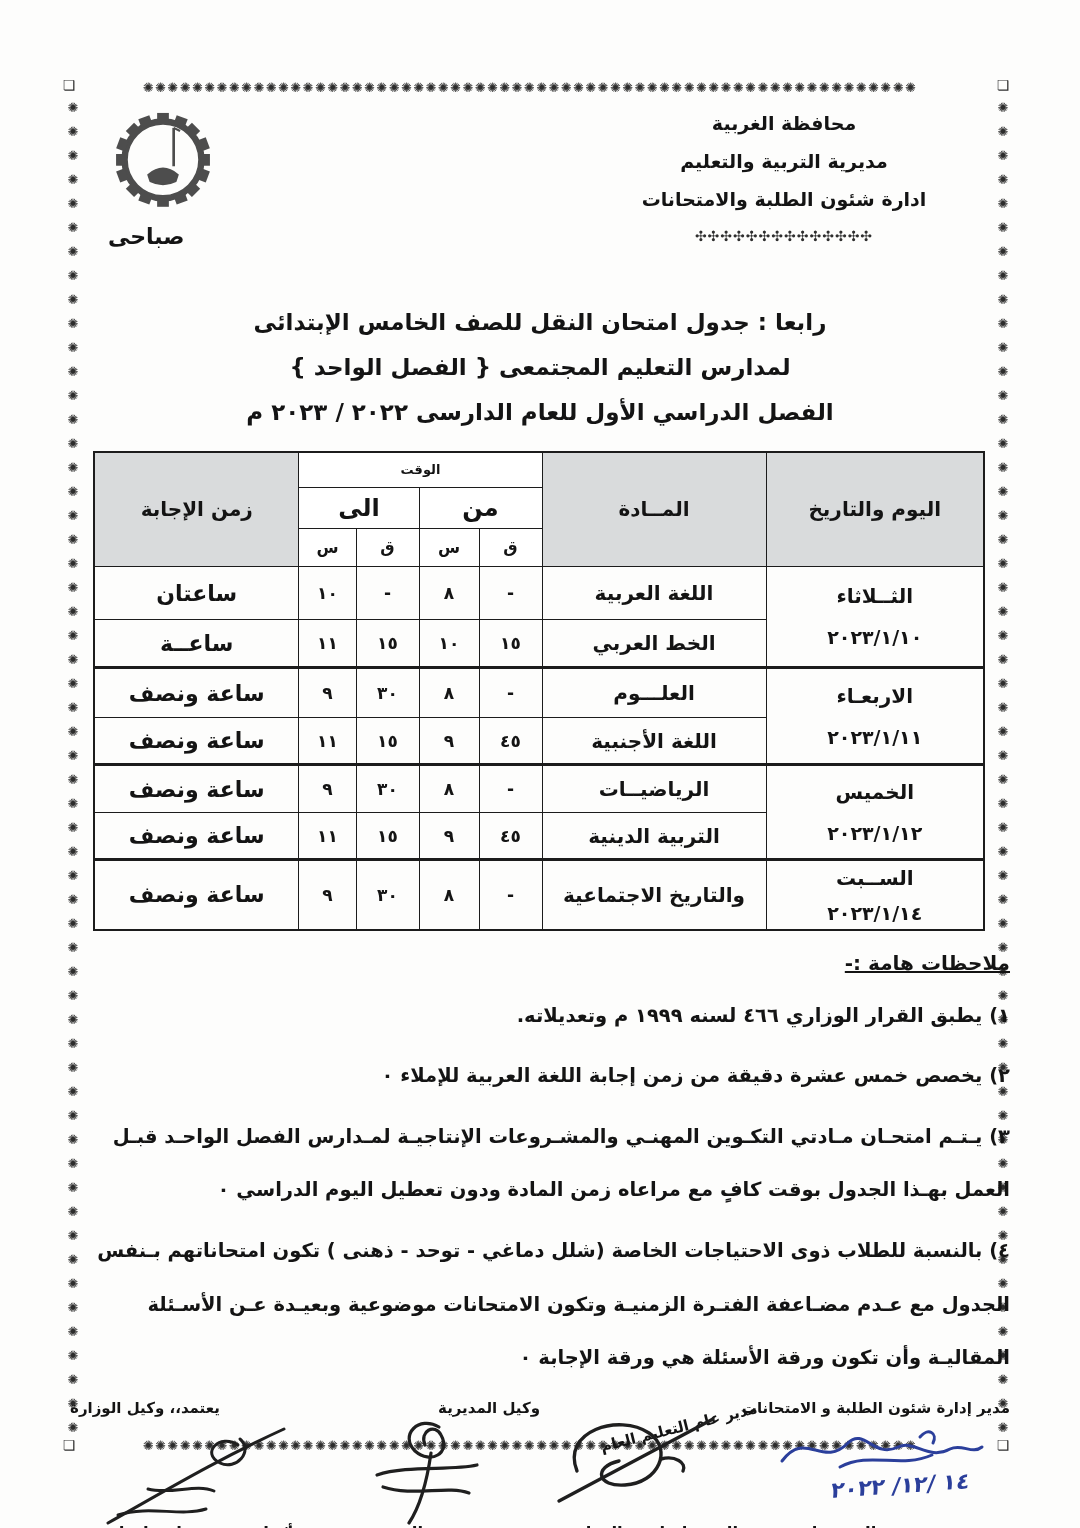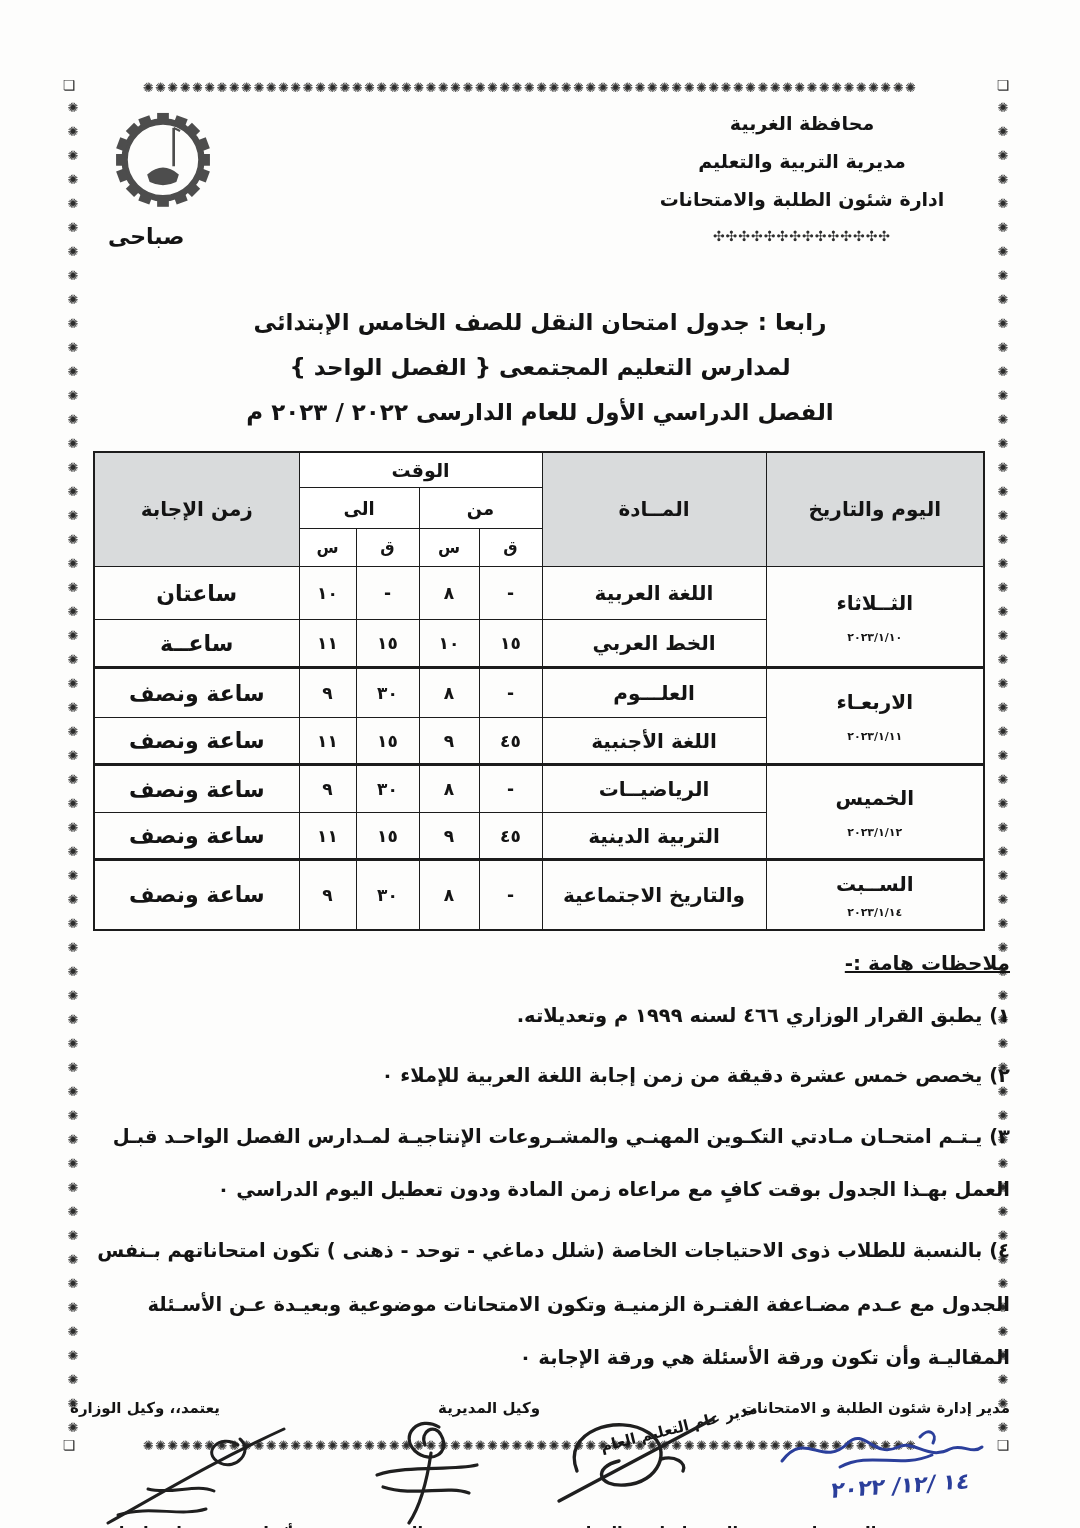--- a/index.html
+++ b/index.html
@@ -17,42 +17,42 @@
   .b-left { left:62px; }
   .b-right { left:992px; }
   .corner { position:absolute; width:18px; height:18px; font-size:14px; color:#2c2c2c; line-height:18px; text-align:center; }
   .c-tl { left:60px; top:76px; } .c-tr { left:994px; top:76px; }
   .c-bl { left:60px; top:1436px; } .c-br { left:994px; top:1436px; }
 
   .content { position:absolute; left:70px; top:96px; width:940px; direction:rtl; }
 
   
   .hdr { position:relative; height:180px; }
-  .org { position:absolute; right:38px; top:8px; width:340px; text-align:center;
+  .org { position:absolute; right:56px; top:8px; width:340px; text-align:center;
          font-weight:bold; font-size:19px; line-height:2.0; }
   .divider { margin-top:4px; font-size:14px; letter-spacing:1px; color:#2e2e2e; }
   .logo-wrap { position:absolute; left:18px; top:2px; width:150px; text-align:center; }
   .shift { position:absolute; left:38px; top:128px; font-size:22px; font-weight:bold; }
 
   
   .titles { text-align:center; margin-top:24px; font-weight:bold; font-size:23px; line-height:1.95; }
 
   
   table.sched { border-collapse:collapse; margin:16px 25px 0 0; table-layout:fixed; width:890px;
                 text-align:center; }
   table.sched td, table.sched th { border:1.6px solid #1c1c1c; font-weight:bold; padding:0 2px; }
   table.sched { border:2.5px solid #1c1c1c; }
   th.big { background:#d9dbdc; font-size:20px; }
-  th.sub { font-size:18px; background:#fff; }
+  th.sub { font-size:24px; background:#fff; }
   th.tiny { font-size:16px; background:#fff; }
   td.subj { font-size:20px; }
   td.num { font-size:17px; }
   td.dur { font-size:22px; }
   td.daycell { font-size:20px; line-height:1.6; }
-  .day-date { font-size:11px; margin-top:10px; }
+  .day-date { font-size:19px; margin-top:10px; }
   tr.group-start td { border-top:3.5px solid #1c1c1c; }
 
   
   .notes { margin:20px 0 0 0; font-weight:bold; }
   .notes-head { font-size:20px; text-decoration:underline; margin-bottom:14px; }
   .note { font-size:19.5px; line-height:2.75; margin-bottom:7px; }
 
   
   .sigs { position:relative; margin-top:14px; height:172px; display:flex; flex-direction:row; }
   .sig-col { position:relative; height:100%; }
@@ -246,21 +246,21 @@
           <col style="width:63px">
           <col style="width:60px">
         <col style="width:63px">
           <col style="width:57px">
           <col style="width:205px">
       </colgroup>
       <tbody>
           <tr style="height:36px">
         <th class="big" rowspan="3">اليوم والتاريخ</th>
         <th class="big" rowspan="3">المــادة</th>
-        <th class="sub" colspan="4" style="font-size:19px">الوقت</th>
+        <th class="sub" colspan="4" style="font-size:13px">الوقت</th>
         <th class="big" rowspan="3">زمن الإجابة</th>
       </tr>
       <tr style="height:41px">
         <th class="sub" colspan="2">من</th>
         <th class="sub" colspan="2">الى</th>
       </tr>
       <tr style="height:38px">
         <th class="tiny">ق</th>
         <th class="tiny">س</th>
         <th class="tiny">ق</th>

